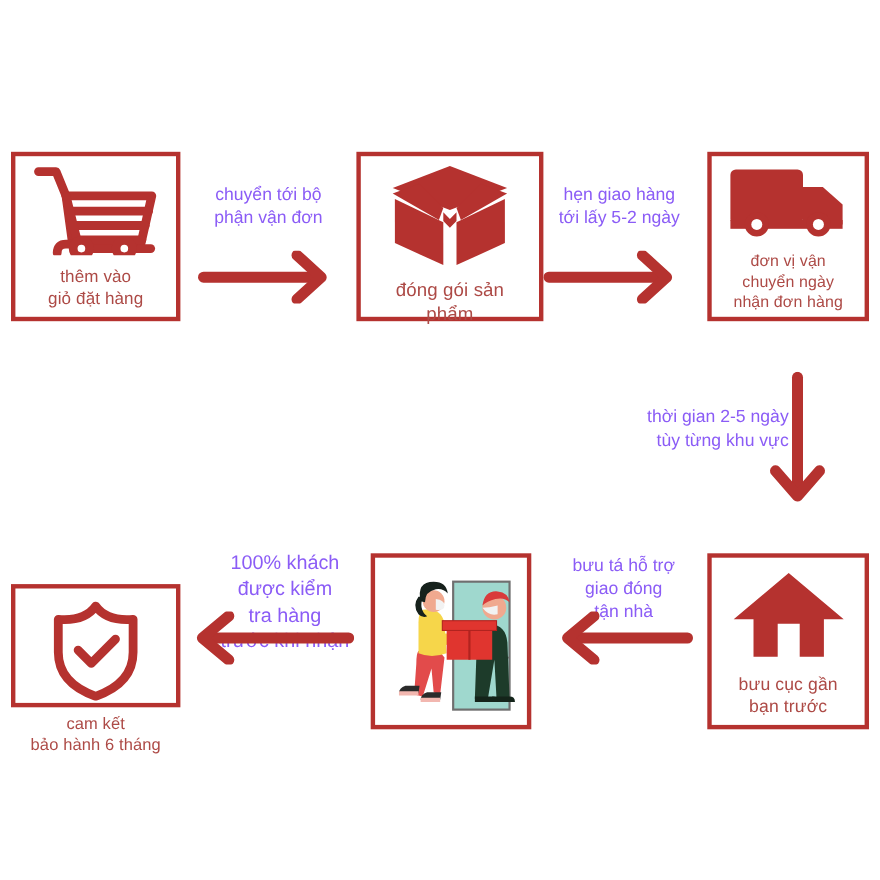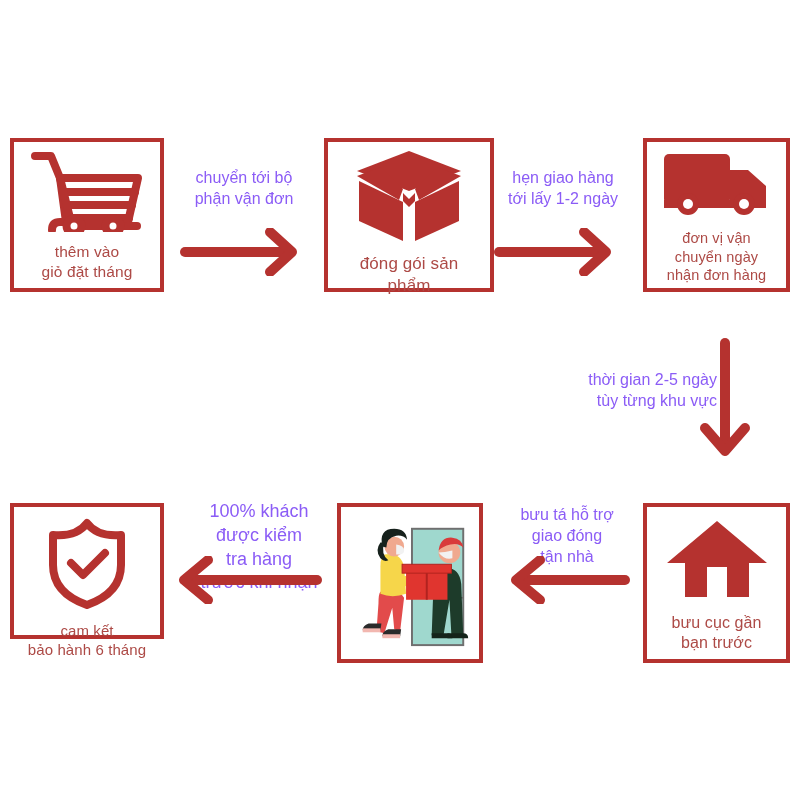--- a/index.html
+++ b/index.html
@@ -42,21 +42,21 @@
     letter-spacing: .1px;
     padding: 0 2px;
   }
 
   
   #box-cart   { left: 10px;  top: 138px; width: 154px; height: 154px; }
   #box-pack   { left: 324px; top: 138px; width: 170px; height: 154px; }
   #box-truck  { left: 643px; top: 138px; width: 147px; height: 154px; }
   #box-home   { left: 643px; top: 503px; width: 147px; height: 160px; }
   #box-hand   { left: 337px; top: 503px; width: 146px; height: 160px; }
-  #box-shield { left: 10px;  top: 503px; width: 154px; height: 136px; justify-content: space-between; }
+  #box-shield { left: 10px;  top: 531px; width: 154px; height: 112px; justify-content: space-between; }
 
   #box-cart   .step-icon { margin-top: 8px;  }
   #box-pack   .step-icon { margin-top: 7px;  }
   #box-truck  .step-icon { margin-top: 10px; }
   #box-home   .step-icon { margin-top: 12px; }
   #box-shield .step-icon { margin-top: 10px; }
 
   #box-cart   .step-label { margin-top: 10px; }
   #box-pack   .step-label { margin-top: 10px; font-size: 17px; }
   #box-truck  .step-label { margin-top: 9px;  font-size: 14.5px; }
@@ -107,21 +107,21 @@
           <path d="M40 76 h58"></path>
           <path d="M98 76 h10"></path>
         </g>
         <g fill="none" stroke="#b5322f" stroke-width="8">
           <circle cx="45" cy="76" r="7.5" fill="#fff"></circle>
           <circle cx="84" cy="76" r="7.5" fill="#fff"></circle>
         </g>
       </svg>
     </div>
     <div class="step-label">thêm vào
-giỏ đặt tháng</div>
+giỏ đặt hàng</div>
   </div>
 
   <div class="step-box" id="box-pack">
     <div class="step-icon">
       <svg width="116" height="94" viewBox="0 0 116 94" aria-hidden="true">
 
         <path d="M58 2 L110 22 L58 42 L6 22 Z" fill="#b5322f"></path>
 
         <path d="M6 27 L30 18 L52 40 L48 51 Z" fill="#b5322f"></path>
 
@@ -228,21 +228,21 @@
         <path d="M32 46 l12 12 l22 -22" fill="none" stroke="#b5322f" stroke-width="8" stroke-linecap="round" stroke-linejoin="round"></path>
       </svg>
     </div>
     <div class="step-label">cam kết
 bảo hành 6 tháng</div>
   </div>
 
   <div class="caption" id="cap-1">chuyển tới bộ
 phận vận đơn</div>
   <div class="caption" id="cap-2">hẹn giao hàng
-tới lấy 1-2 ngày</div>
+tới lấy 5-2 ngày</div>
   <div class="caption" id="cap-3">thời gian 2-5 ngày
 tùy từng khu vực</div>
   <div class="caption" id="cap-4">bưu tá hỗ trợ
 giao đóng
 tận nhà</div>
   <div class="caption" id="cap-5">100% khách
 được kiểm
 tra hàng
 trước khi nhận</div>
 

